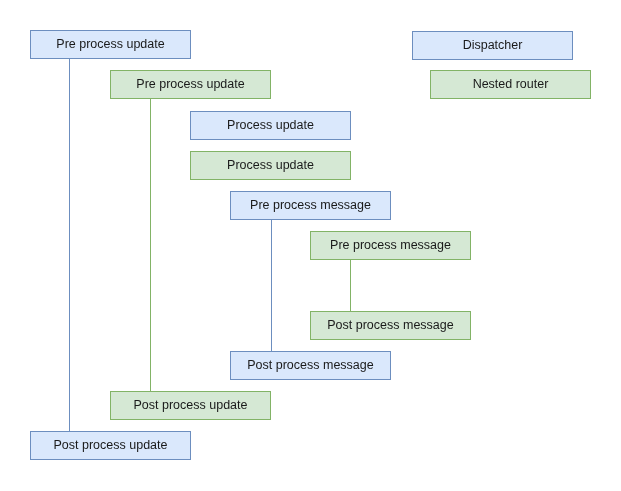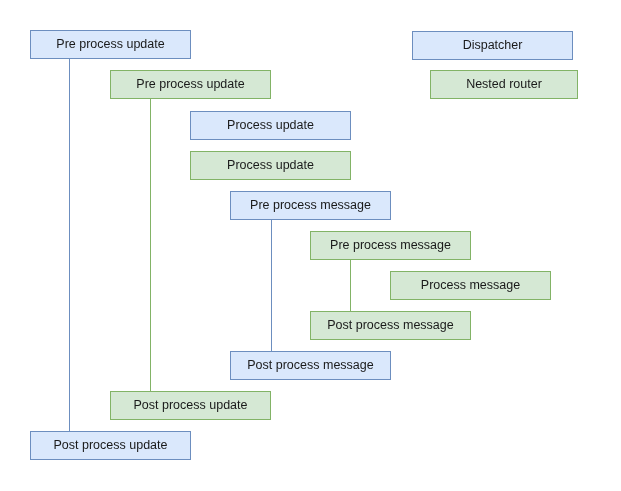--- a/index.html
+++ b/index.html
@@ -49,34 +49,31 @@
     </div>
     <div class="node router" style="left: 190px; top: 151px; width: 161px; height: 29px;">
       <span>Process update</span>
     </div>
     <div class="node dispatcher" style="left: 230px; top: 191px; width: 161px; height: 29px;">
       <span>Pre process message</span>
     </div>
     <div class="node router" style="left: 310px; top: 231px; width: 161px; height: 29px;">
       <span>Pre process message</span>
     </div>
-    <div class="node router" style="left: 390px; top: 271px; width: 161px; height: 29px;">
-      <span>Process message</span>
-    </div>
     <div class="node router" style="left: 310px; top: 311px; width: 161px; height: 29px;">
       <span>Post process message</span>
     </div>
     <div class="node dispatcher" style="left: 230px; top: 351px; width: 161px; height: 29px;">
       <span>Post process message</span>
     </div>
     <div class="node router" style="left: 110px; top: 391px; width: 161px; height: 29px;">
       <span>Post process update</span>
     </div>
     <div class="node dispatcher" style="left: 30px; top: 431px; width: 161px; height: 29px;">
       <span>Post process update</span>
     </div>
     <div class="node dispatcher" style="left: 412px; top: 31px; width: 161px; height: 29px;">
       <span>Dispatcher</span>
     </div>
-    <div class="node router" style="left: 430px; top: 70px; width: 148px; height: 29px;">
+    <div class="node router" style="left: 430px; top: 70px; width: 161px; height: 29px;">
       <span>Nested router</span>
     </div>
   </div>
 
 </body></html>

